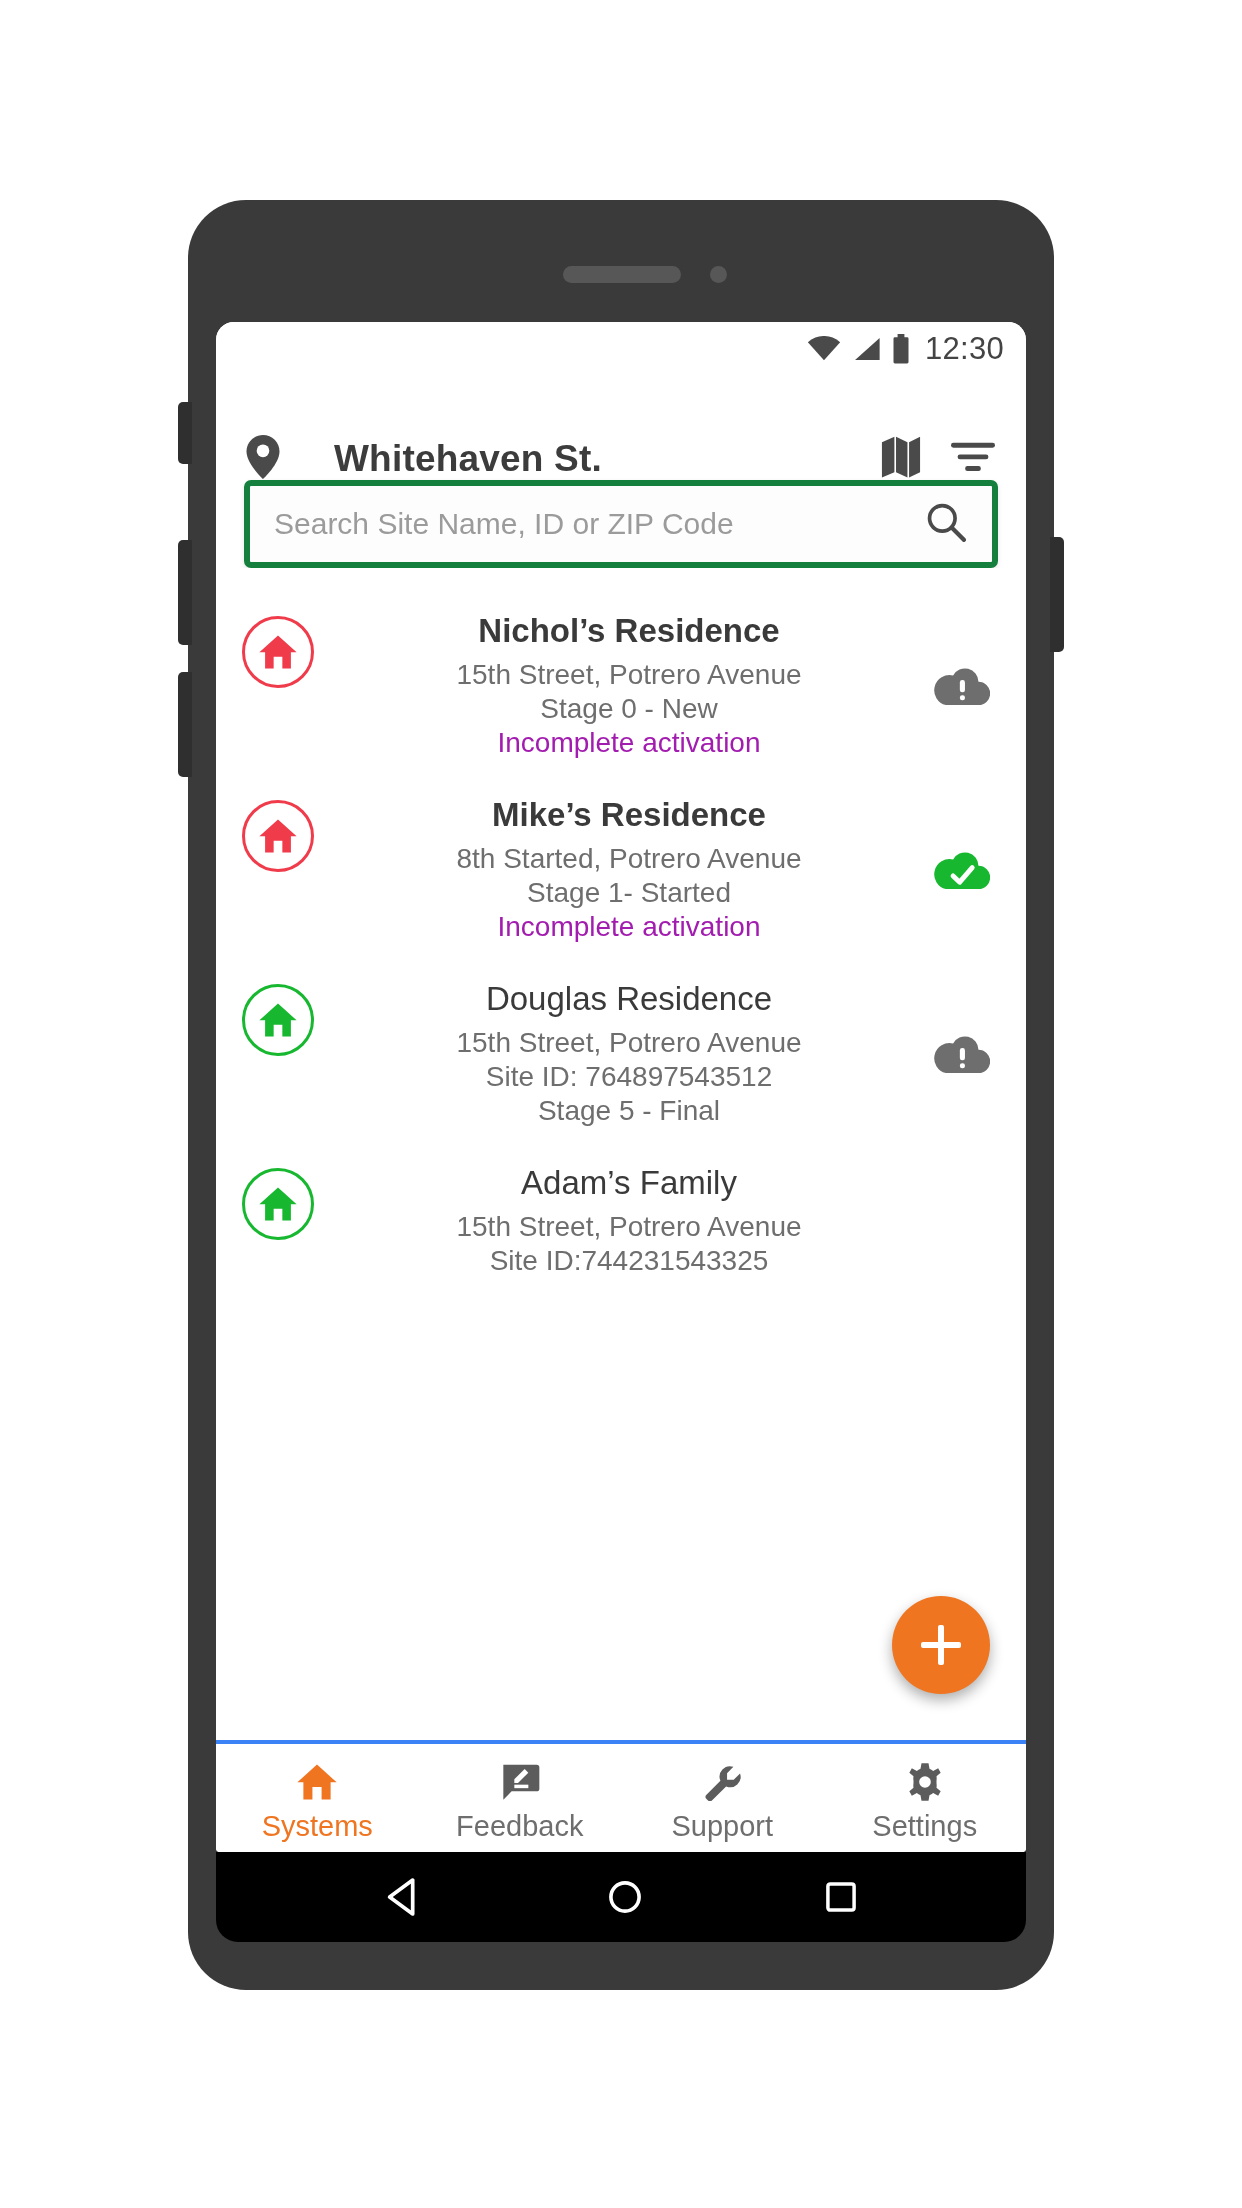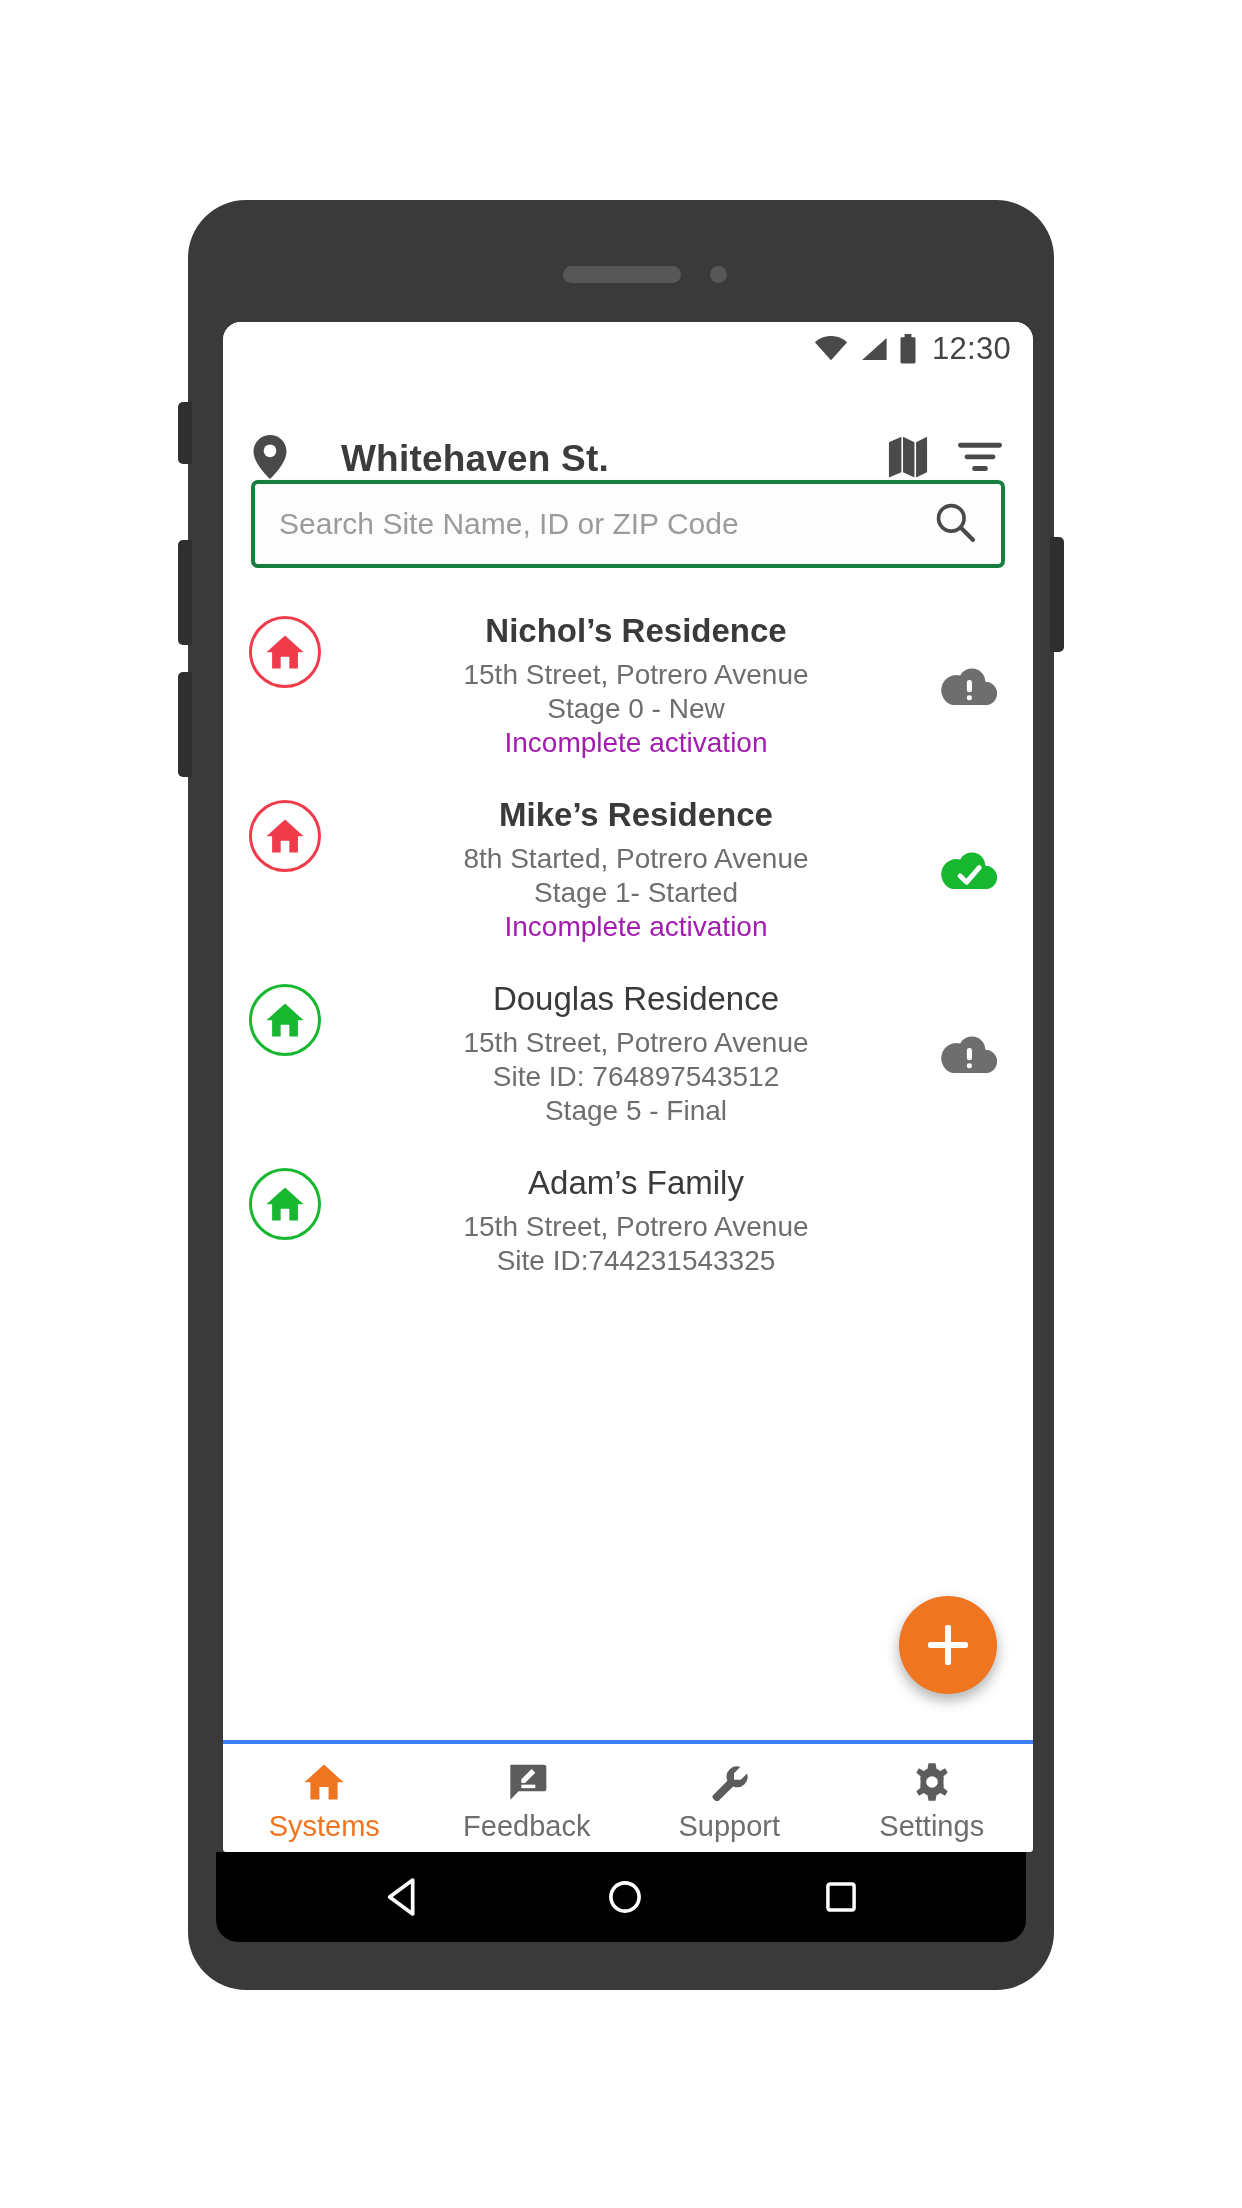--- a/index.html
+++ b/index.html
@@ -34,21 +34,21 @@
     width: 118px; height: 17px; background:#575757; border-radius: 9px;
   }
   #camera {
     position: absolute; left: 710px; top: 266px;
     width: 17px; height: 17px; background:#575757; border-radius: 50%;
   }
 
   
   #screen {
     position: absolute;
-    left: 223px; top: 322px;
+    left: 216px; top: 322px;
     width: 810px; height: 1530px;
     background: #ffffff;
     border-radius: 18px 18px 4px 4px;
     overflow: hidden;
     display: flex;
     flex-direction: column;
   }
 
   
   #status-bar {
@@ -79,21 +79,21 @@
     letter-spacing: .2px;
   }
   .appbar-icon { width: 46px; height: 46px; display:flex; align-items:center; justify-content:center; }
   #map-icon-btn { margin-right: 26px; }
 
   
   #search-wrap { padding: 0 28px; background:#ffffff; }
   #search-bar {
     height: 88px;
     background: #fdfdfd;
-    border: 4px solid #15803d;
+    border: 6px solid #15803d;
     border-radius: 7px;
     box-shadow: 0 2px 5px rgba(0,0,0,.10);
     display: flex; align-items: center;
     padding: 0 26px 0 24px;
   }
   #search-input {
     flex: 1 1 auto; border: none; outline: none; background: transparent;
     font-size: 30px; color: #555555;
     font-family: "Liberation Sans", sans-serif;
   }

